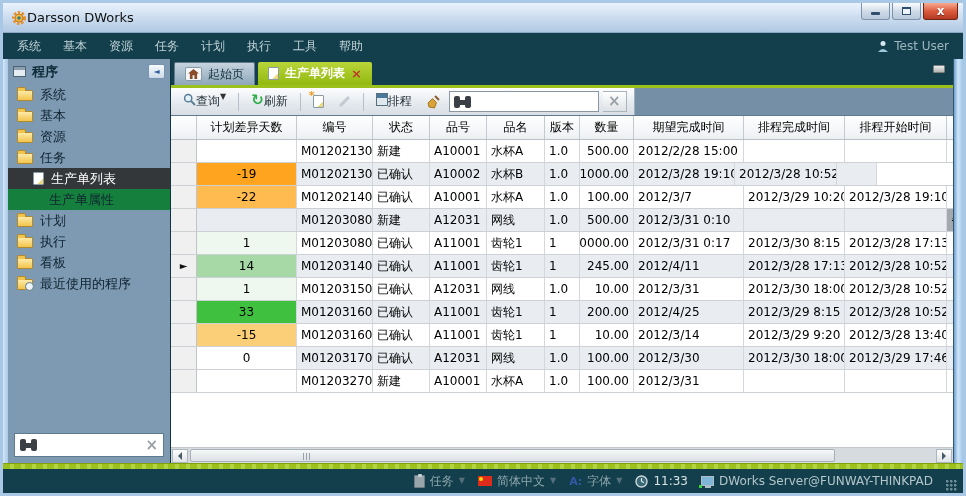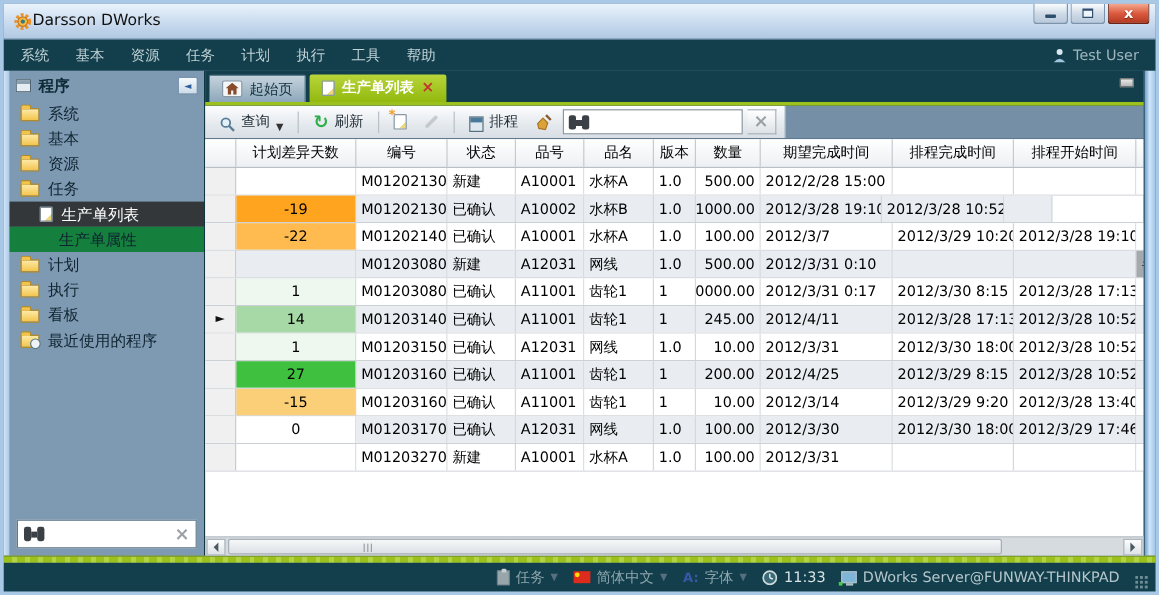--- a/index.html
+++ b/index.html
@@ -69,21 +69,21 @@
   .tabstrip{height:29px;flex:none;background:#123f4b;border-bottom:3px solid #9cc11c;display:flex;align-items:flex-end;padding-left:3px;position:relative}
   .tab{height:23px;display:flex;align-items:center;gap:6px;padding:0 10px;font-size:12px;margin-right:3px;border-radius:2px 2px 0 0;cursor:default}
   .tab.inactive{background:linear-gradient(#c6d4de,#8da7ba);color:#12303e;border:1px solid #5f7c8e;border-bottom:none}
   .tab.active{background:linear-gradient(#b9d53a,#92b90f);color:#fff;font-weight:bold}
   .tab-close{color:#c0392b;font-weight:bold;font-size:13px;line-height:1}
   .tabstrip .icon-pin{position:absolute;right:8px;top:6px}
 
   
   .toolbar{height:28px;flex:none;display:flex;align-items:stretch;background:#7590a6;border-bottom:1px solid #5f7a90}
   .tb-left{display:flex;align-items:center;gap:4px;background:linear-gradient(#fdfdfe,#e4e9ee 60%,#d8dee4);padding:0 7px;border-right:1px solid #9fb0bd}
-  .tb-btn{display:flex;align-items:flex-end;gap:5px;padding:2px 5px;font-size:12px;color:#1d2a33;cursor:default}
+  .tb-btn{display:flex;align-items:flex-start;gap:0;padding:2px 5px;font-size:12px;color:#1d2a33;cursor:default}
   .tb-btn.disabled{opacity:.7}
   .tb-sep{width:1px;height:18px;background:#b7c0c8;margin:0 3px}
   .tb-search{display:flex;align-items:center;gap:5px;background:#fff;border:1px solid #8a97a2;height:21px;width:150px;padding:0 4px}
   .tb-search input{border:none;outline:none;flex:1;min-width:0;font-size:12px}
   .tb-clear{width:24px;height:21px;background:linear-gradient(#fff,#dde2e6);border:1px solid #aab4bc;border-left:none;display:flex;align-items:center;justify-content:center}
   .tb-fill{flex:1}
 
   
   .gridwrap{flex:1;min-height:0;background:#fff;overflow:hidden;font-size:12px}
   .g-header{display:flex;height:24px;background:linear-gradient(#ffffff,#edf0f3);border-bottom:1px solid #b9bfc6}
@@ -394,21 +394,21 @@
               <div class="g-cell" style="width: 58px;">网线</div>
               <div class="g-cell" style="width: 35px;">1.0</div>
               <div class="g-cell al-r" style="width: 54px;">10.00</div>
               <div class="g-cell" style="width: 110px;">2012/3/31</div>
               <div class="g-cell" style="width: 101px;">2012/3/30 18:00</div>
               <div class="g-cell" style="width: 102px;">2012/3/28 10:52</div>
               <div class="g-cell" style="width: 40px;"></div>
             </div>
             <div class="g-row stripe">
               <div class="g-rowhead"></div>
-              <div class="g-cell al-c" style="width: 100px; background: rgb(63, 193, 63);">27</div>
+              <div class="g-cell al-c" style="width: 100px; background: rgb(63, 193, 63);">33</div>
               <div class="g-cell" style="width: 76px;">M012031601</div>
               <div class="g-cell" style="width: 57px;">已确认</div>
               <div class="g-cell" style="width: 57px;">A11001</div>
               <div class="g-cell" style="width: 58px;">齿轮1</div>
               <div class="g-cell" style="width: 35px;">1</div>
               <div class="g-cell al-r" style="width: 54px;">200.00</div>
               <div class="g-cell" style="width: 110px;">2012/4/25</div>
               <div class="g-cell" style="width: 101px;">2012/3/29 8:15</div>
               <div class="g-cell" style="width: 102px;">2012/3/28 10:52</div>
               <div class="g-cell" style="width: 40px;"></div>

